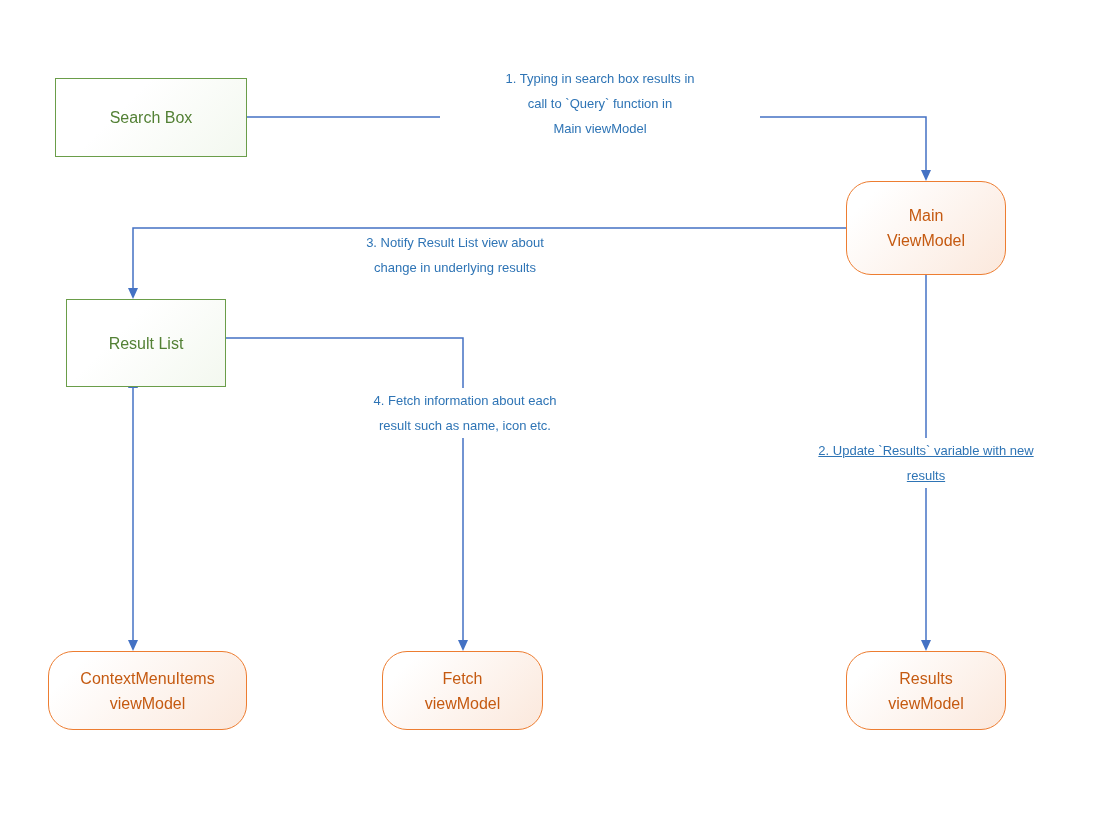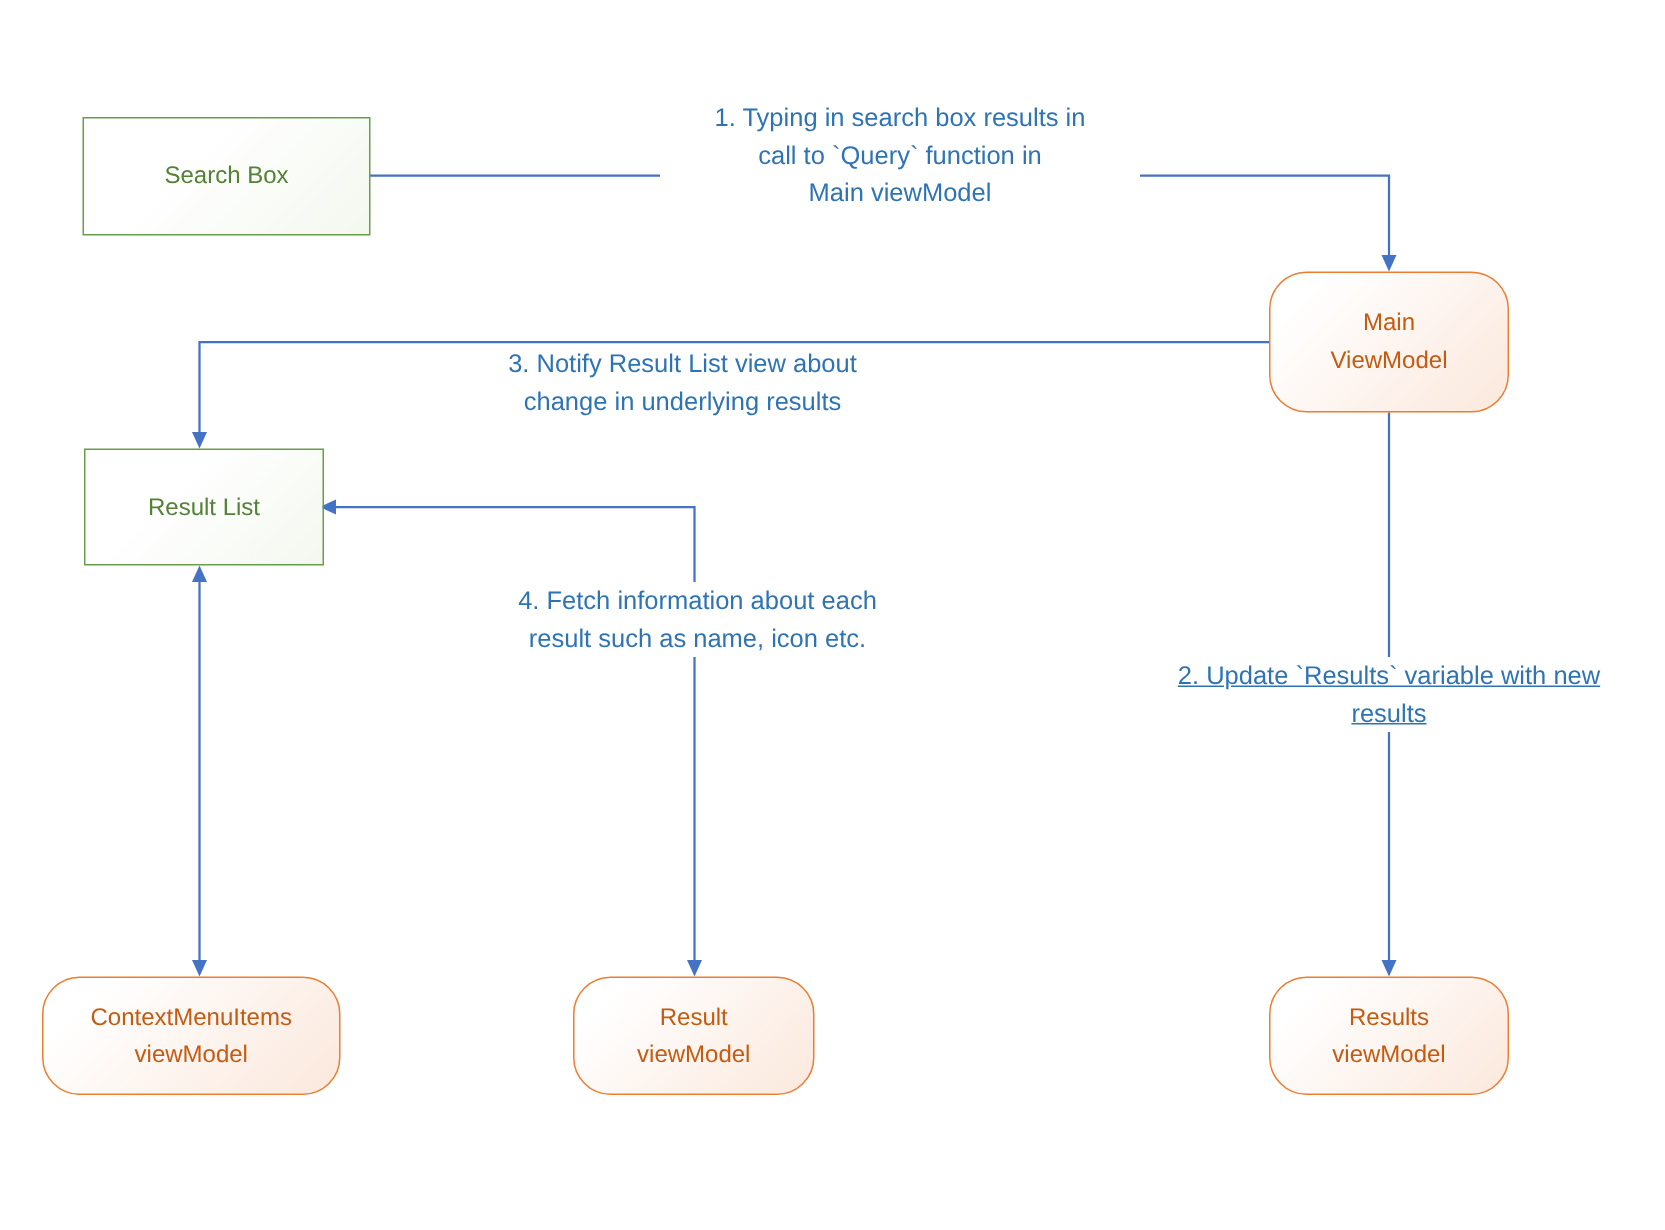--- a/index.html
+++ b/index.html
@@ -27,21 +27,21 @@
     stroke-width: 1.5;
   }
   svg.connectors polygon {
     fill: var(--arrow-blue, #4472c4);
     stroke: none;
   }
   .annotation {
     position: absolute;
     z-index: 2;
     color: var(--text-blue, #2e74b5);
-    font-size: 17px;
+    font-size: 13px;
     line-height: 25px;
     text-align: center;
     white-space: pre-line;
     background: #ffffff;
   }
   .node {
     position: absolute;
     z-index: 3;
     border: 1.5px solid;
     box-sizing: border-box;
@@ -60,22 +60,22 @@
   }
   .node.orange {
     border-color: var(--orange-border, #ed7d31);
     color: var(--orange-text, #c55a11);
     background: linear-gradient(135deg, #ffffff 15%, var(--orange-fill, #fbe8dc) 100%);
     border-radius: 25px;
   }
   
   .n-search   { left: 55px;  top: 78px;  width: 192px; height: 79px; }
   .n-mainvm   { left: 846px; top: 181px; width: 160px; height: 94px; }
-  .n-resultlist { left: 56px; top: 299px; width: 160px; height: 78px; }
-  .n-ctxvm    { left: 28px;  top: 651px; width: 199px; height: 79px; }
+  .n-resultlist { left: 66px; top: 299px; width: 160px; height: 88px; }
+  .n-ctxvm    { left: 48px;  top: 651px; width: 199px; height: 79px; }
   .n-resultvm { left: 382px; top: 651px; width: 161px; height: 79px; }
   .n-resultsvm{ left: 846px; top: 651px; width: 160px; height: 79px; }
   
   .a-step1 { left: 440px; top: 66px;  width: 320px; }
   .a-step2 { left: 760px; top: 438px; width: 332px; text-decoration: underline; }
   .a-step3 { left: 303px; top: 190px; width: 304px; margin-top: 40px; }
   .a-step4 { left: 313px; top: 344px; width: 304px; margin-top: 44px; }
   .a-step5 { left: 23px;  top: 489px; width: 220px; }
 </style>
 </head>
@@ -126,19 +126,19 @@
   <div class="node green n-search">Search Box</div>
 
   <div class="node orange n-mainvm">Main
 ViewModel</div>
 
   <div class="node green n-resultlist">Result List</div>
 
   <div class="node orange n-ctxvm">ContextMenuItems
 viewModel</div>
 
-  <div class="node orange n-resultvm">Result
+  <div class="node orange n-resultvm">Fetch
 viewModel</div>
 
   <div class="node orange n-resultsvm">Results
 viewModel</div>
 
 </div>
 
 </body></html>

